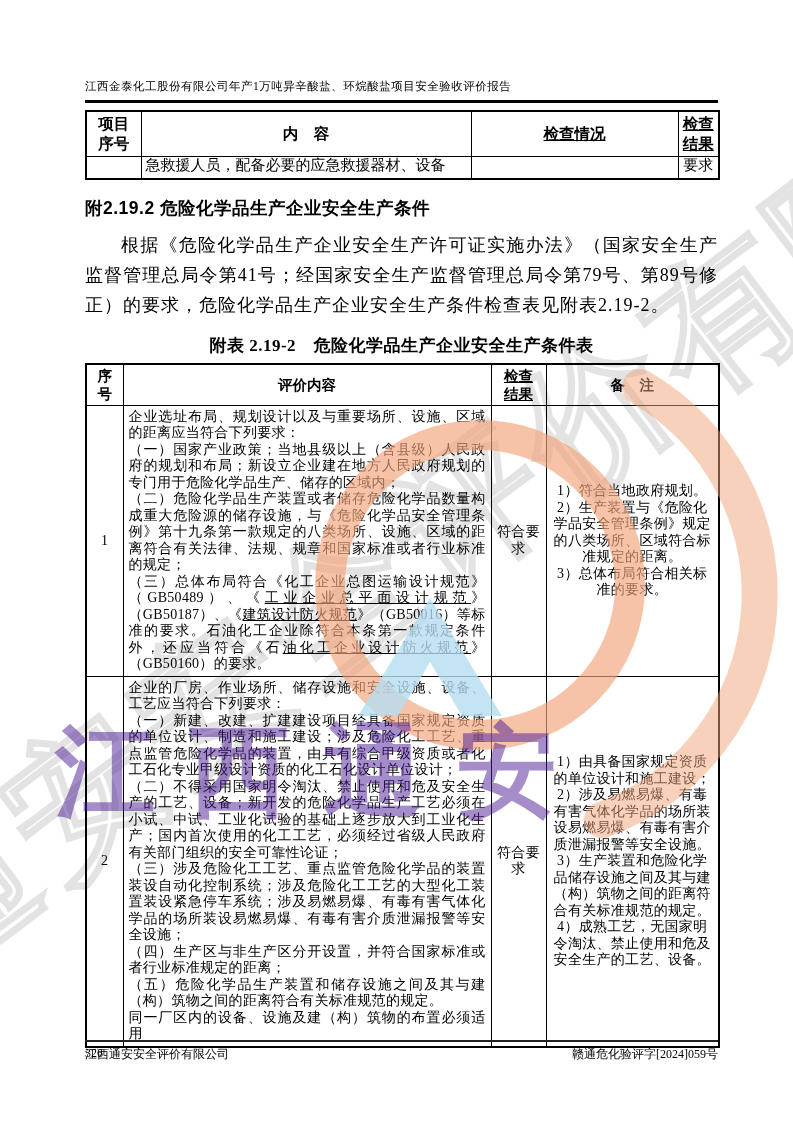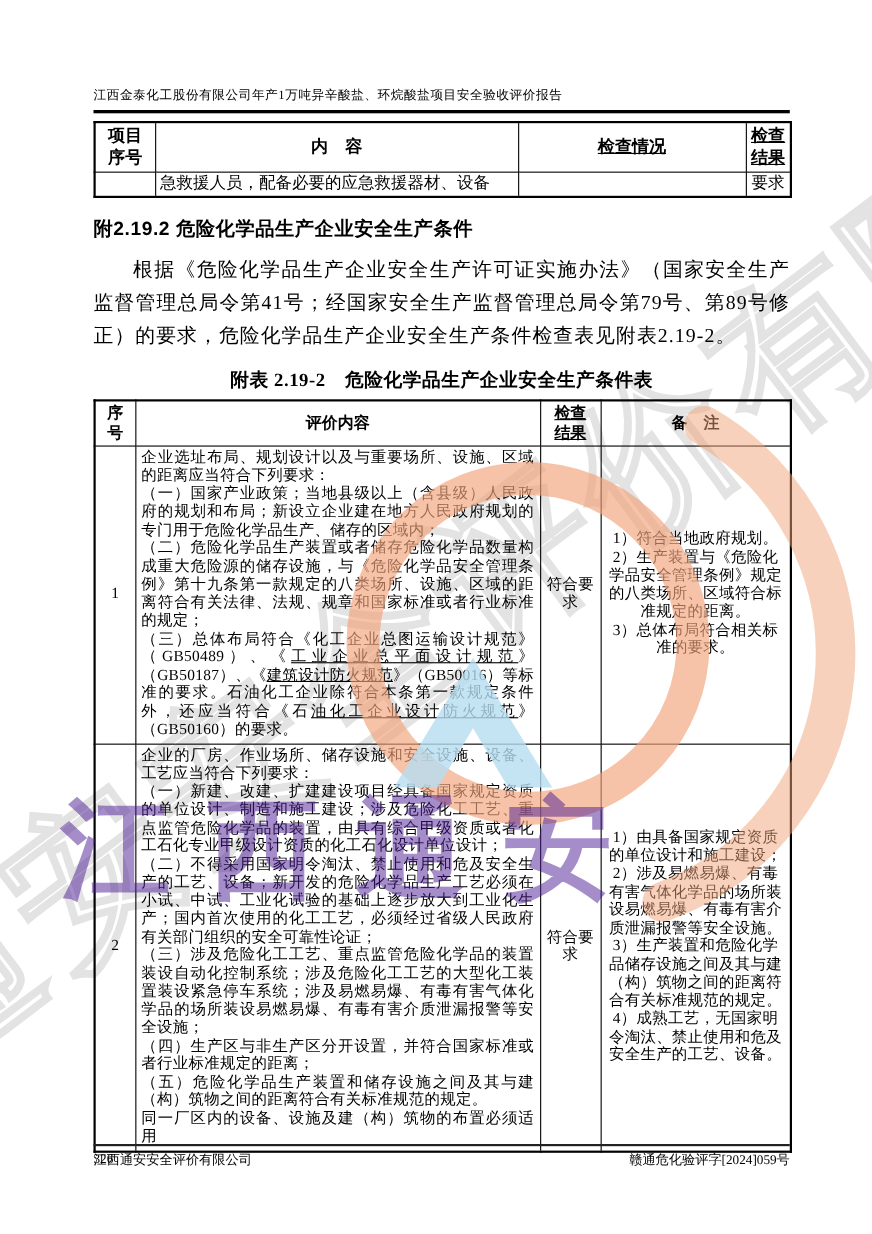--- a/index.html
+++ b/index.html
@@ -17,21 +17,21 @@
   .tbl th,.tbl td{border:1.2px solid #000;padding:2px 4px;vertical-align:middle;}
   .tbl th{font-weight:bold;text-align:center;}
   .center{text-align:center;}
   .pre{white-space:pre-line;}
   .u{text-decoration:underline;}
   .ul-head{text-decoration:underline;}
 
   
   .t1{margin-top:7px;}
   .t1 th{font-size:15.5px;line-height:1.3;}
-  .t1 td{font-size:15px;line-height:1.25;}
+  .t1 td{font-size:15px;line-height:1.25;font-family:Liberation Mono, monospace;}
   .t1 .c-seq{width:55px;}
   .t1 .c-content{width:330px;}
   .t1 .c-situation{width:207px;}
   .t1 .c-result{width:41px;}
   .t1 td.cell-content{text-align:left;}
   .t1 .row-cont td{padding-top:0;padding-bottom:0;line-height:1.35;}
 
   
   .section-heading{margin-top:16px;font-family:"Liberation Sans","DejaVu Sans",sans-serif;
                    font-weight:bold;font-size:17.5px;letter-spacing:.5px;}

